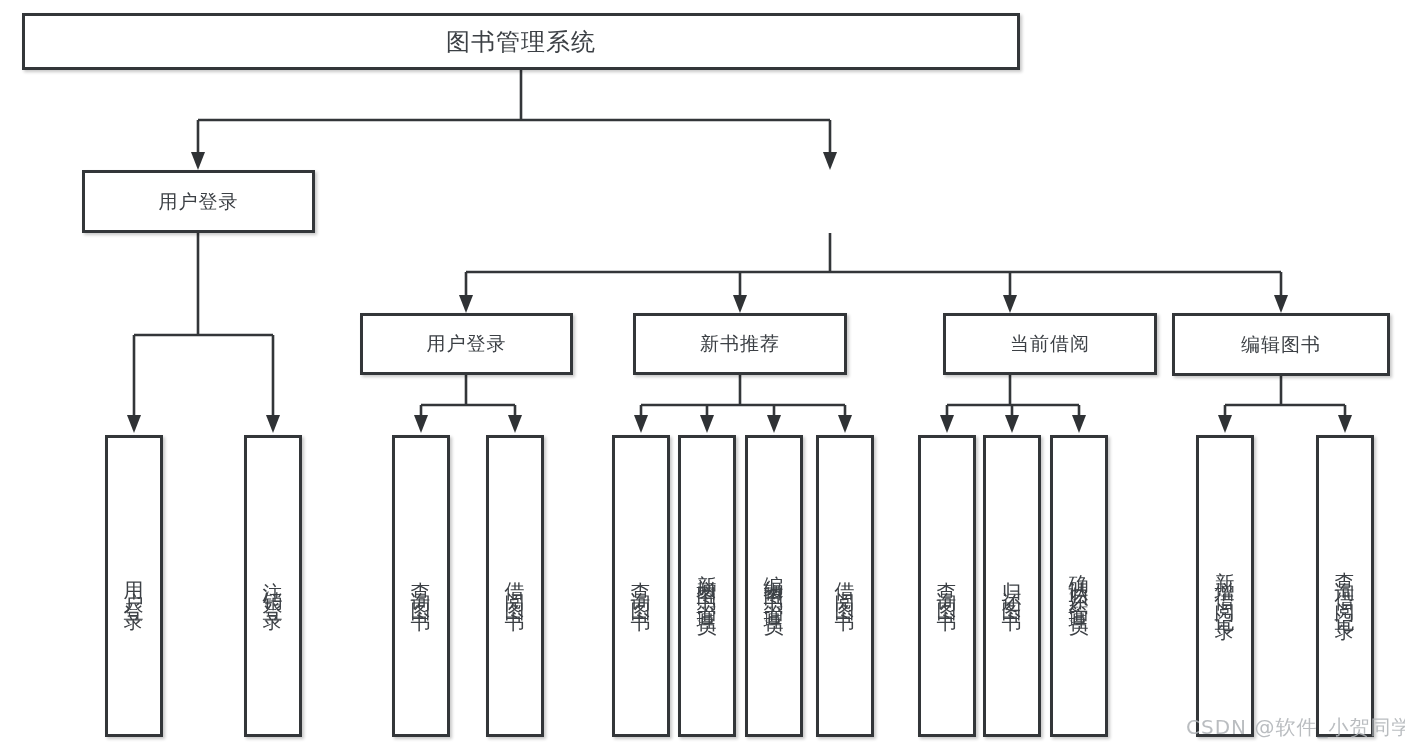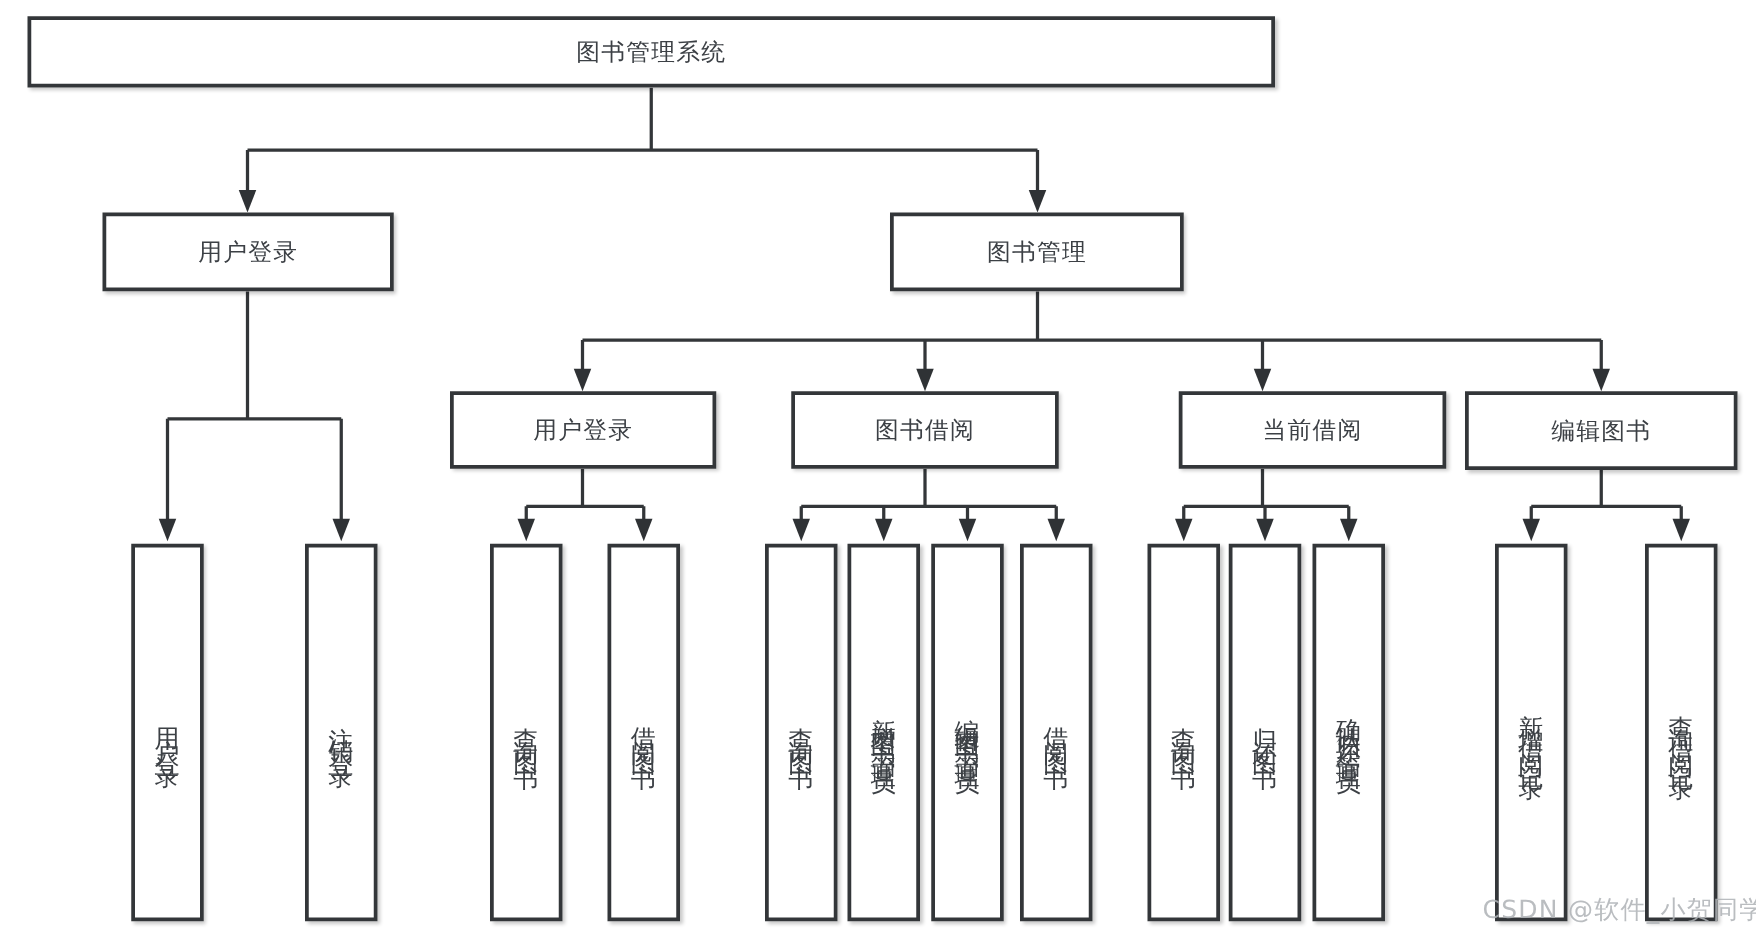--- a/index.html
+++ b/index.html
@@ -12,21 +12,21 @@
     background:#ffffff;
     border:3px solid #333639;
     color:#3c4045;
     display:flex;
     align-items:center;
     justify-content:center;
     z-index:1;
     box-shadow:2px 2px 3px rgba(0,0,0,0.22);
   }
   .hnode{font-size:19px;letter-spacing:1px;}
-  .root{font-size:19px;letter-spacing:1px;}
+  .root{font-size:24px;letter-spacing:1px;}
   .leaf{
     font-size:20px;
     line-height:52px;
     writing-mode:vertical-rl;
     text-align:center;
     letter-spacing:10px;
     display:block;
   }
   .leaf.long{letter-spacing:6px;font-size:20px;}
   .watermark{
@@ -82,24 +82,23 @@
       <polygon points="1005,415 1019,415 1012,433"></polygon>
       <polygon points="1072,415 1086,415 1079,433"></polygon>
       <polygon points="1218,415 1232,415 1225,433"></polygon>
       <polygon points="1338,415 1352,415 1345,433"></polygon>
     </g>
   </svg>
 
   <div class="node root" style="left:22px;top:13px;width:998px;height:57px">图书管理系统</div>
 
   <div class="node hnode" style="left:82px;top:170px;width:233px;height:63px">用户登录</div>
-  <div class="node hnode" style="left:712px;top:170px;width:235px;height:63px">图书管理</div>
 
   <div class="node hnode" style="left:360px;top:313px;width:213px;height:62px">用户登录</div>
-  <div class="node hnode" style="left:633px;top:313px;width:214px;height:62px">图书借阅</div>
+  <div class="node hnode" style="left:633px;top:313px;width:214px;height:62px">新书推荐</div>
   <div class="node hnode" style="left:943px;top:313px;width:214px;height:62px">当前借阅</div>
   <div class="node hnode" style="left:1172px;top:313px;width:218px;height:63px">编辑图书</div>
 
   <div class="node leaf" style="left:105px;top:435px;width:58px;height:302px">用户登录</div>
   <div class="node leaf" style="left:244px;top:435px;width:58px;height:302px">注销登录</div>
 
   <div class="node leaf" style="left:392px;top:435px;width:58px;height:302px">查询图书</div>
   <div class="node leaf" style="left:486px;top:435px;width:58px;height:302px">借阅图书</div>
 
   <div class="node leaf" style="left:612px;top:435px;width:58px;height:302px">查询图书</div>

